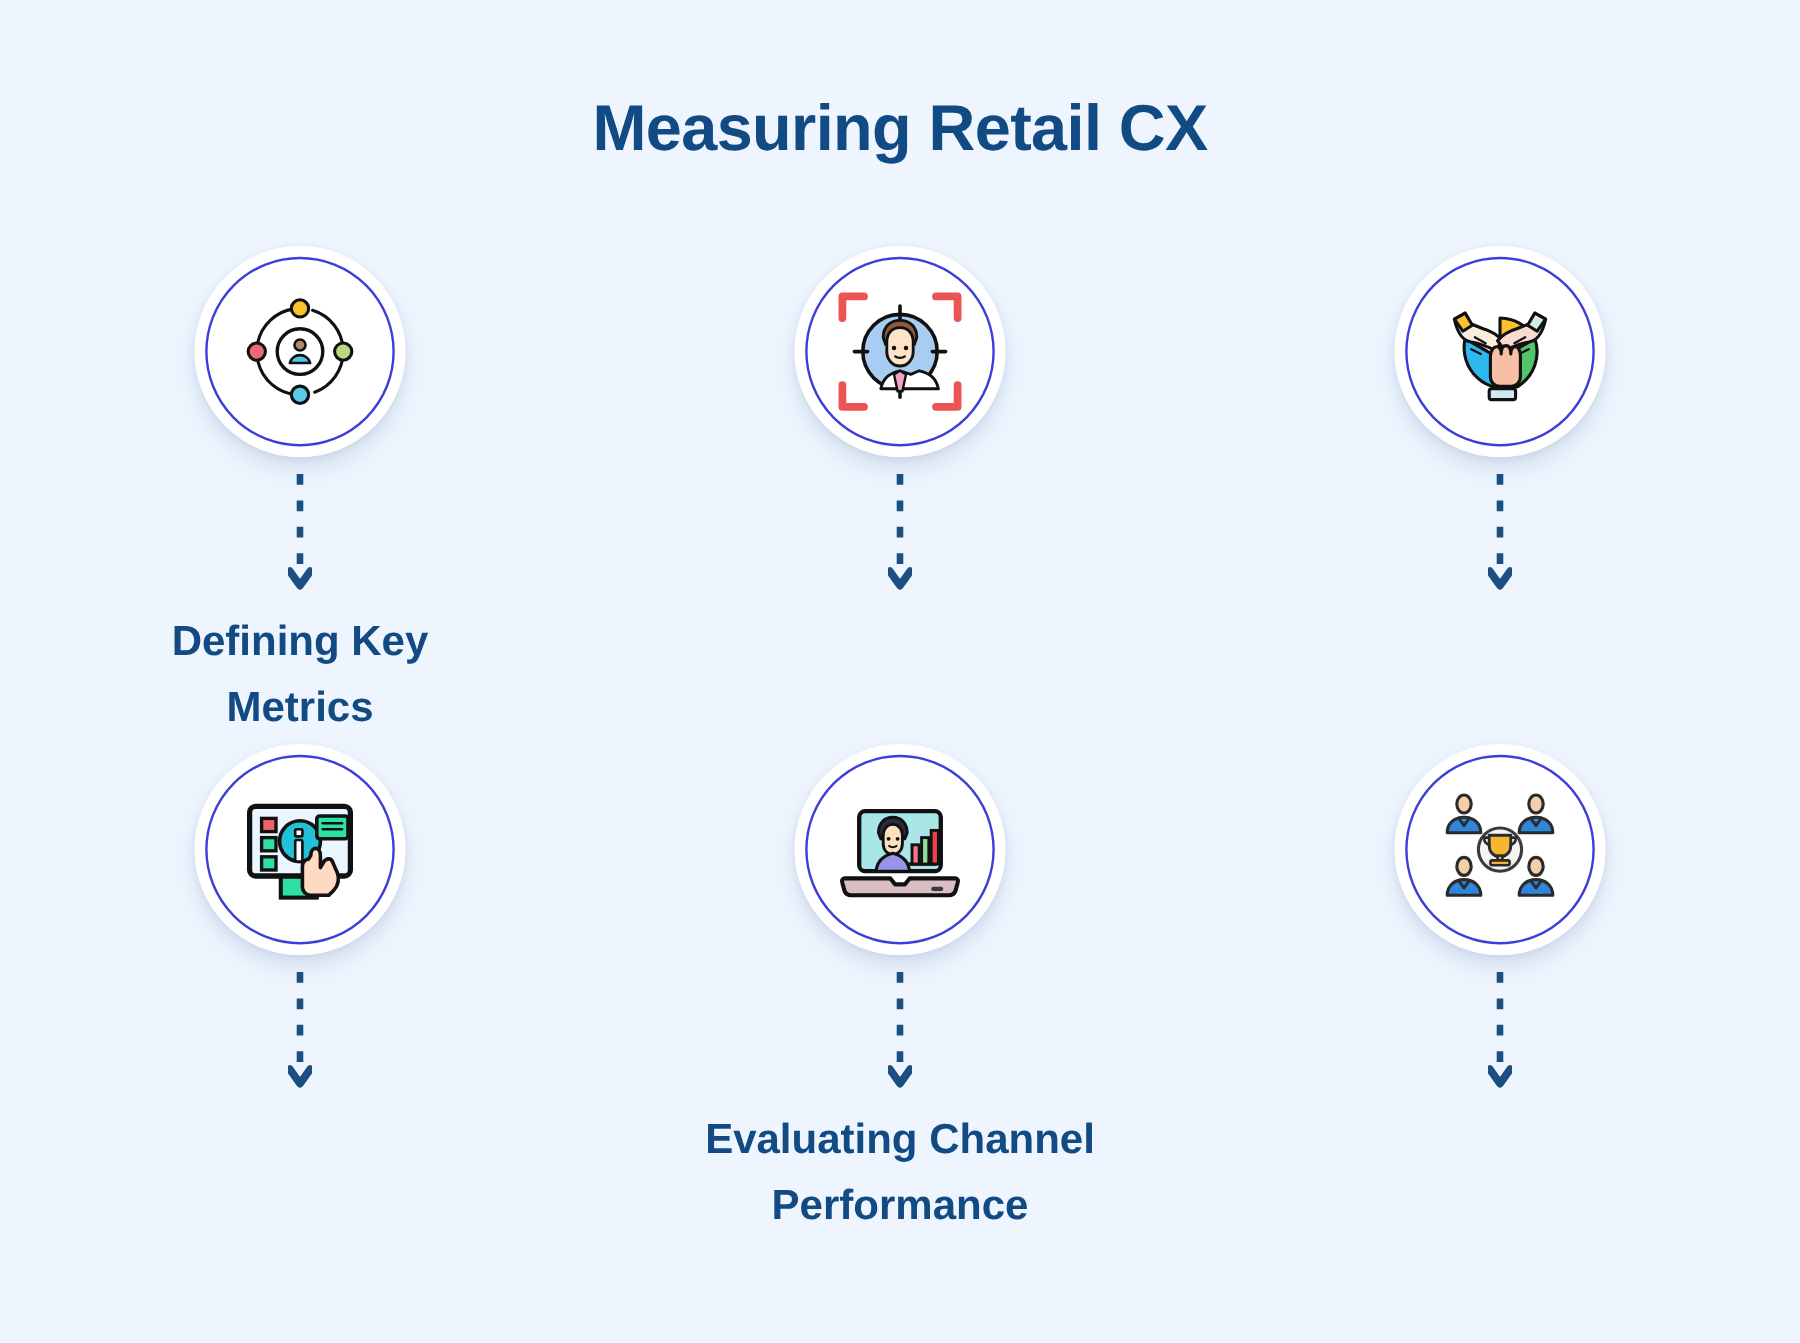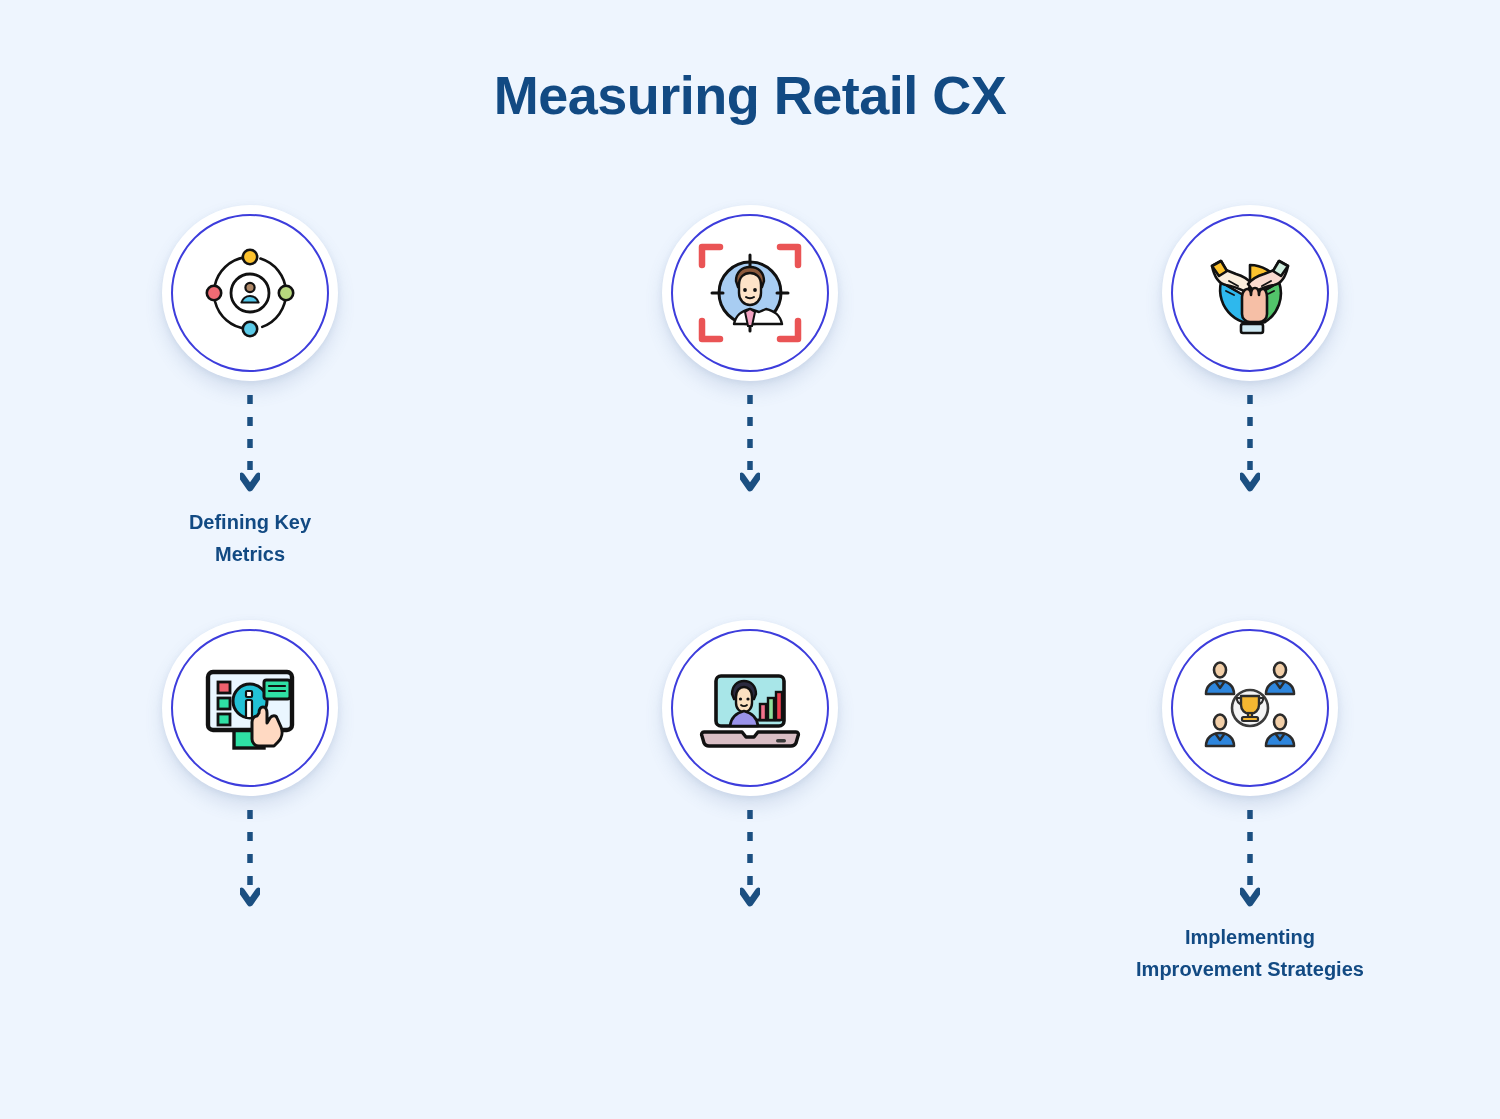--- a/index.html
+++ b/index.html
@@ -17,21 +17,21 @@
 
   .page {
     position: relative;
     width: 1500px;
     height: 1119px;
   }
 
   
   .title {
     position: absolute;
-    top: 66px;
+    top: 78px;
     left: 0;
     width: 1500px;
     text-align: center;
     font-size: 54px;
     font-weight: bold;
     letter-spacing: -0.5px;
     color: #124a83;
     line-height: 1.1;
   }
 
@@ -90,21 +90,21 @@
     height: 108px;
     margin-top: 12px;
     flex: none;
   }
 
   
   .caption {
     margin-top: 6px;
     width: 470px;
     text-align: center;
-    font-size: 20px;
+    font-size: 35px;
     font-weight: bold;
     line-height: 1.58;
     color: #124a83;
     white-space: pre-line;
   }
 </style>
 </head>
 <body>
 
 <div class="page">
@@ -238,20 +238,22 @@
           <rect x="72" y="44" width="6" height="22" fill="#8fdf9a" stroke="#111" stroke-width="2.4"></rect>
           <rect x="80" y="38" width="6" height="28" fill="#ef4050" stroke="#111" stroke-width="2.4"></rect>
           <path d="M8 78h38l4 5h8l4-5h38c2 0 3 2 2 4l-2 7c-1 2-3 3-5 3H13c-2 0-4-1-5-3l-2-7c-1-2 0-4 2-4z" fill="#d9bec4" stroke="#111" stroke-width="3.4" stroke-linejoin="round"></path>
           <rect x="80" y="85" width="10" height="3.5" rx="1.7" fill="#3a3a3a"></rect>
         </svg>
       </div>
       <svg class="connector" viewBox="0 0 20 108">
         <line x1="10" y1="2" x2="10" y2="78" stroke="#1b4f81" stroke-width="5.5" stroke-dasharray="9 13" stroke-linecap="butt"></line>
         <polyline points="1.5,83 10,95 18.5,83" fill="none" stroke="#1b4f81" stroke-width="6.5" stroke-linecap="round" stroke-linejoin="round"></polyline>
       </svg>
+      <div class="caption">Evaluating Channel
+Performance</div>
     </div>
 
     <div class="node">
       <div class="badge">
         <svg width="108" height="108" viewBox="0 0 108 108">
 
           <g>
             <ellipse cx="24" cy="16" rx="6" ry="7.5" fill="#f2cfa8" stroke="#2b2b2b" stroke-width="2.6"></ellipse>
             <path d="M10 40c0-8 6-13 14-13s14 5 14 13z" fill="#2e86dd" stroke="#2b2b2b" stroke-width="2.6" stroke-linejoin="round"></path>
             <path d="M19 27l5 7 5-7" fill="none" stroke="#2b2b2b" stroke-width="2.4" stroke-linejoin="round"></path>
@@ -280,18 +282,16 @@
           <path d="M45 44h-4a5 5 0 0 0 5 6" fill="none" stroke="#2b2b2b" stroke-width="2.2"></path>
           <path d="M63 44h4a5 5 0 0 1-5 6" fill="none" stroke="#2b2b2b" stroke-width="2.2"></path>
           <rect x="52" y="59" width="4" height="5" fill="#f5b731" stroke="#2b2b2b" stroke-width="2.2"></rect>
           <rect x="46" y="63" width="16" height="4" rx="1.4" fill="#f5b731" stroke="#2b2b2b" stroke-width="2.2"></rect>
         </svg>
       </div>
       <svg class="connector" viewBox="0 0 20 108">
         <line x1="10" y1="2" x2="10" y2="78" stroke="#1b4f81" stroke-width="5.5" stroke-dasharray="9 13" stroke-linecap="butt"></line>
         <polyline points="1.5,83 10,95 18.5,83" fill="none" stroke="#1b4f81" stroke-width="6.5" stroke-linecap="round" stroke-linejoin="round"></polyline>
       </svg>
-      <div class="caption">Implementing
-Improvement Strategies</div>
     </div>
 
   </div>
 </div>
 
 </body></html>

